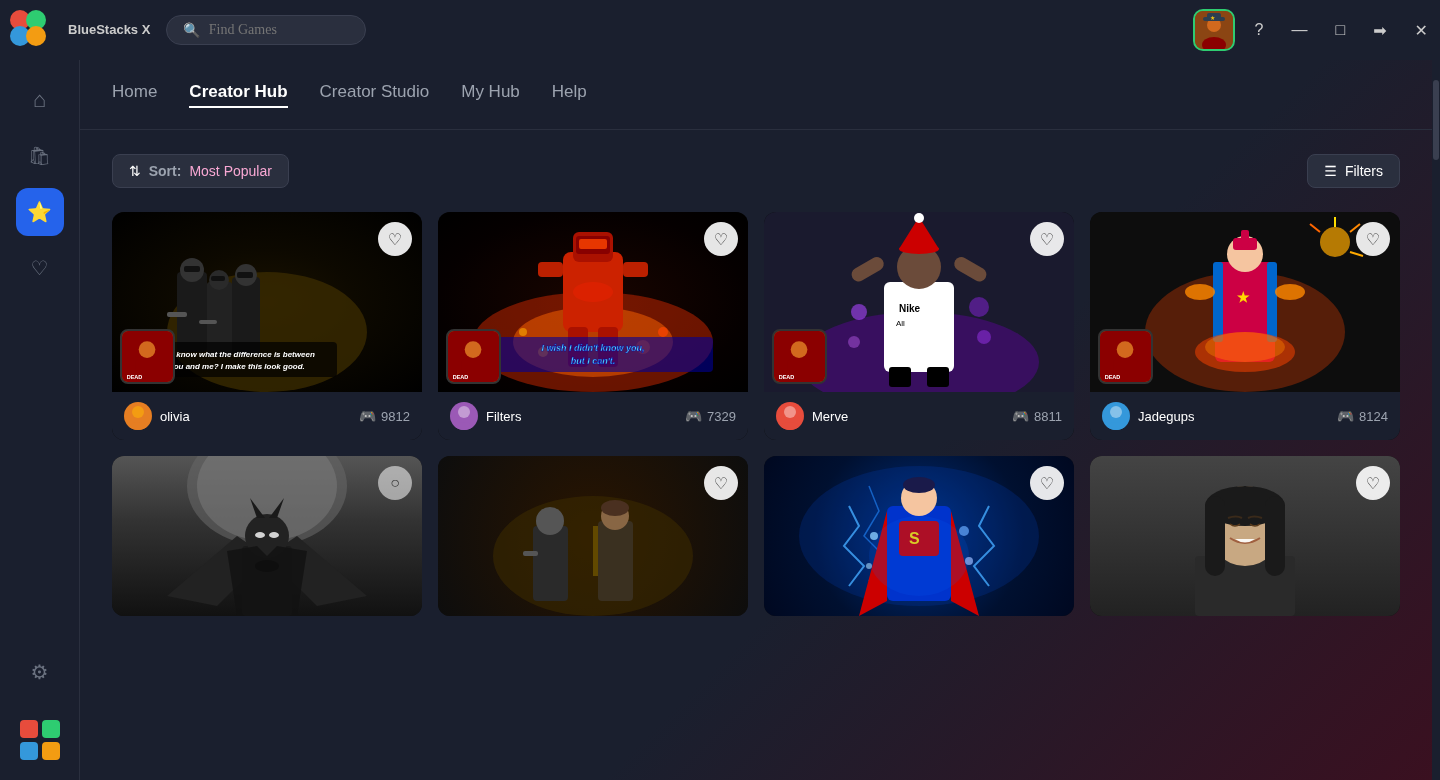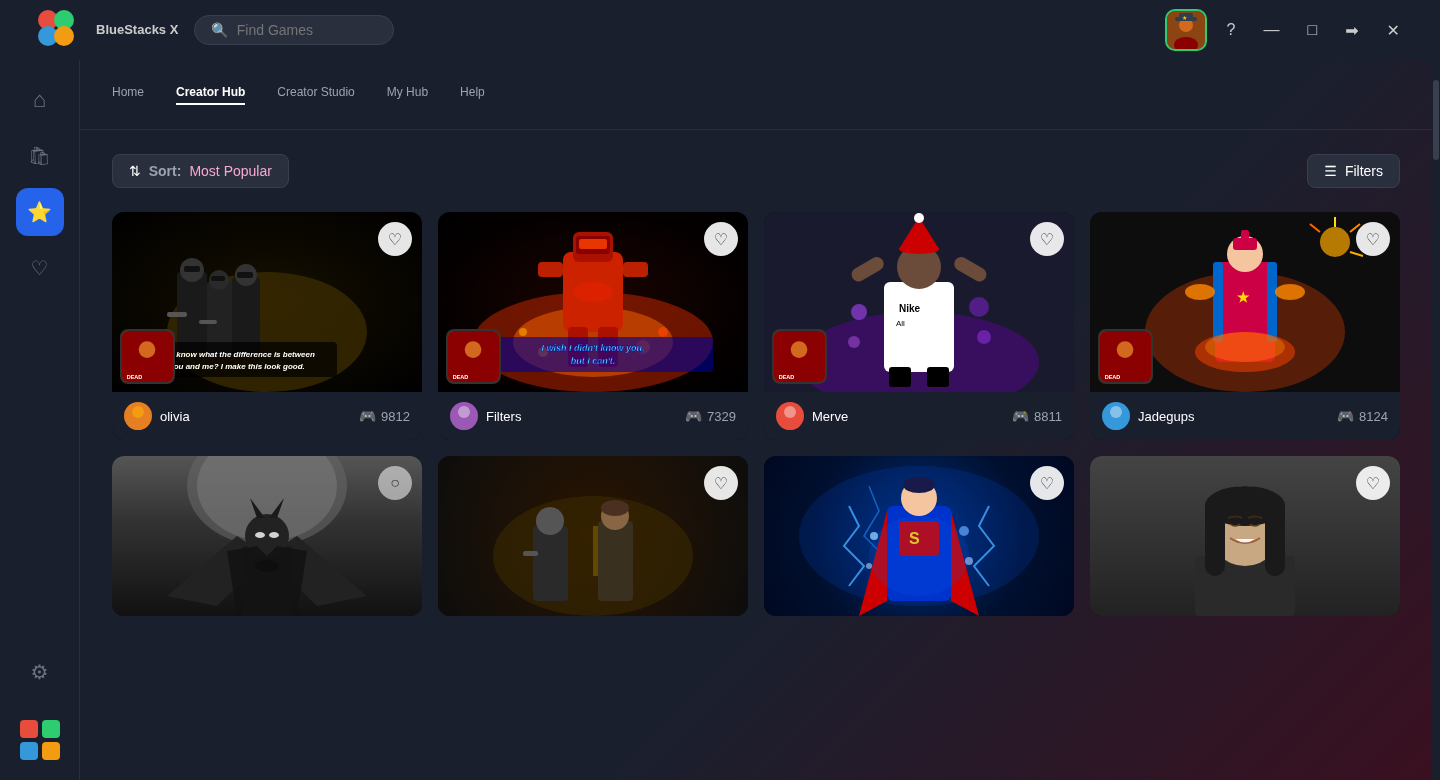--- a/index.html
+++ b/index.html
@@ -12,21 +12,21 @@
       color: #fff;
       display: flex;
       flex-direction: column;
     }
 
     
     .titlebar {
       display: flex;
       align-items: center;
       justify-content: space-between;
-      padding: 0 32px;
+      padding: 0 4px;
       height: 60px;
       background: #1a1f2e;
       flex-shrink: 0;
     }
     .titlebar-left {
       display: flex;
       align-items: center;
       gap: 16px;
     }
     .search-bar {
@@ -126,21 +126,21 @@
     .nav-tabs {
       display: flex;
       align-items: center;
       gap: 32px;
       padding: 0 32px;
       height: 70px;
       border-bottom: 1px solid #2a2f3e;
       flex-shrink: 0;
     }
     .nav-tab {
-      font-size: 12px;
+      font-size: 17px;
       color: #9ca3af;
       cursor: pointer;
       padding-bottom: 4px;
       border-bottom: 2px solid transparent;
       white-space: nowrap;
     }
     .nav-tab.active {
       color: #fff;
       border-bottom: 2px solid #fff;
       font-weight: 700;
@@ -351,21 +351,21 @@
         <circle cx="16" cy="32" r="10" fill="#3498db"></circle>
         <circle cx="32" cy="32" r="10" fill="#f39c12"></circle>
       </svg>
     </div>
     <div style="display:flex;flex-direction:column;line-height:1.2">
       <span style="font-size:13px;color:#ccc;font-weight:600;">BlueStacks X</span>
     </div>
 
     <div class="search-bar">
       <span style="color:#9ca3af;font-size:14px;">🔍</span>
-      <input type="text" style="background: none; border: none; outline: none; color: rgb(156, 163, 175); font-size: 14px; width: 140px;" placeholder="Find Games">
+      <input type="text" style="background: none; border: none; outline: none; color: rgb(156, 163, 175); font-size: 14px; width: 140px; font-family: Liberation Serif, serif;" placeholder="Find Games">
     </div>
   </div>
   <div class="titlebar-right">
 
     <div class="avatar-box">
       <svg width="38" height="38" viewBox="0 0 38 38">
         <rect width="38" height="38" fill="#8B4513" rx="8"></rect>
         <ellipse cx="19" cy="14" rx="7" ry="7" fill="#D2691E"></ellipse>
         <ellipse cx="19" cy="34" rx="12" ry="8" fill="#8B0000"></ellipse>
 

